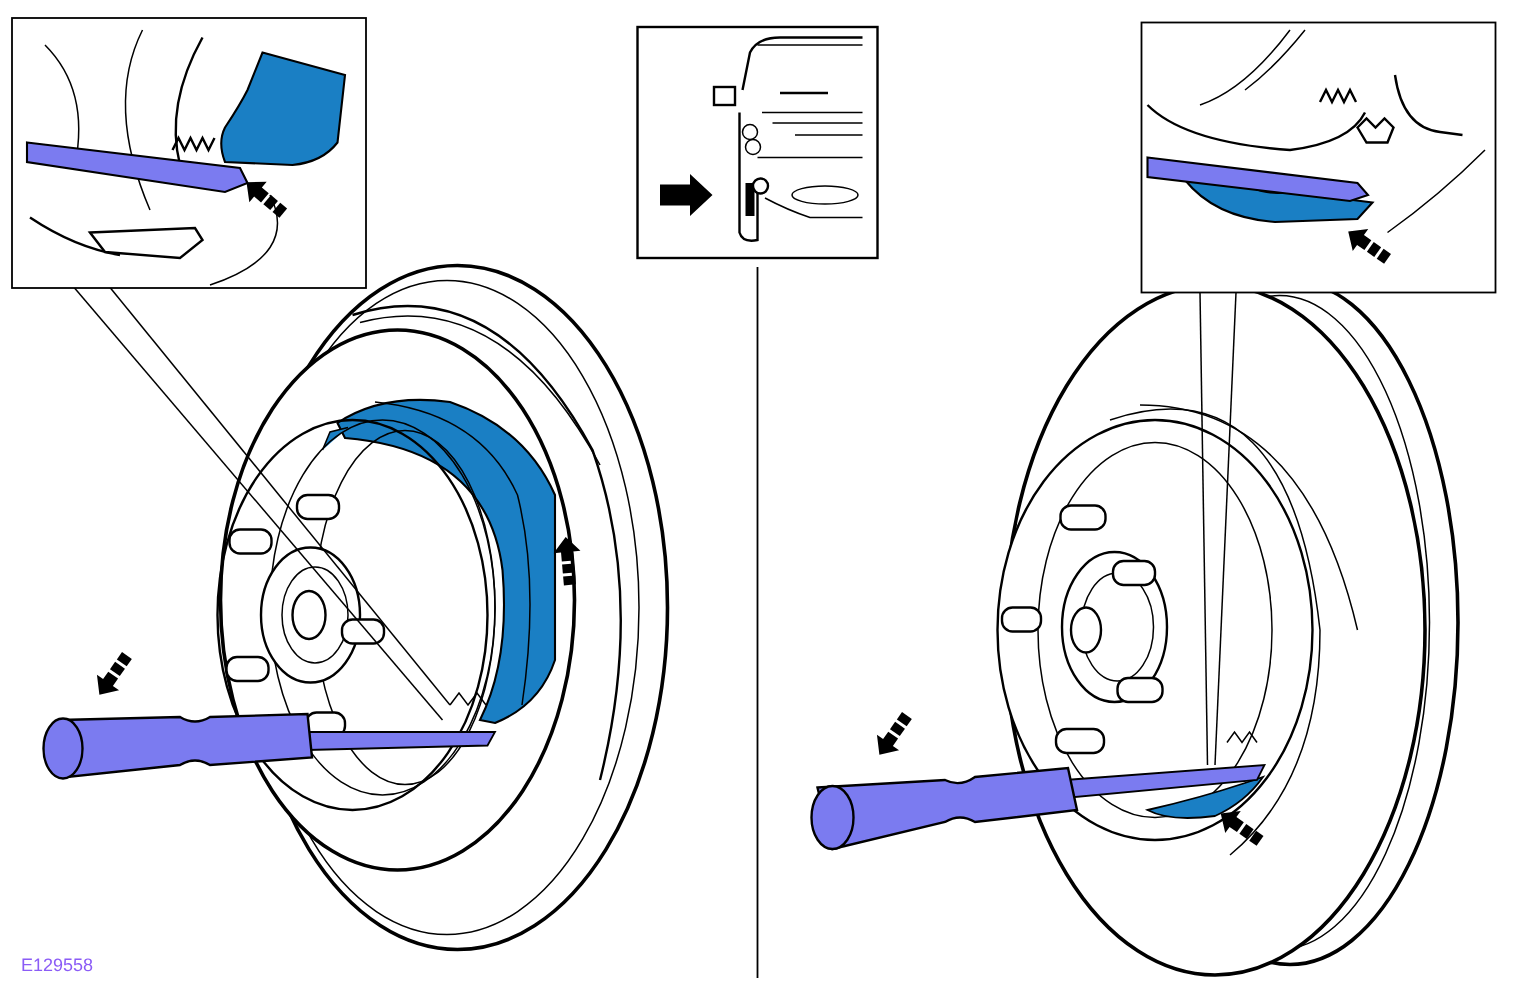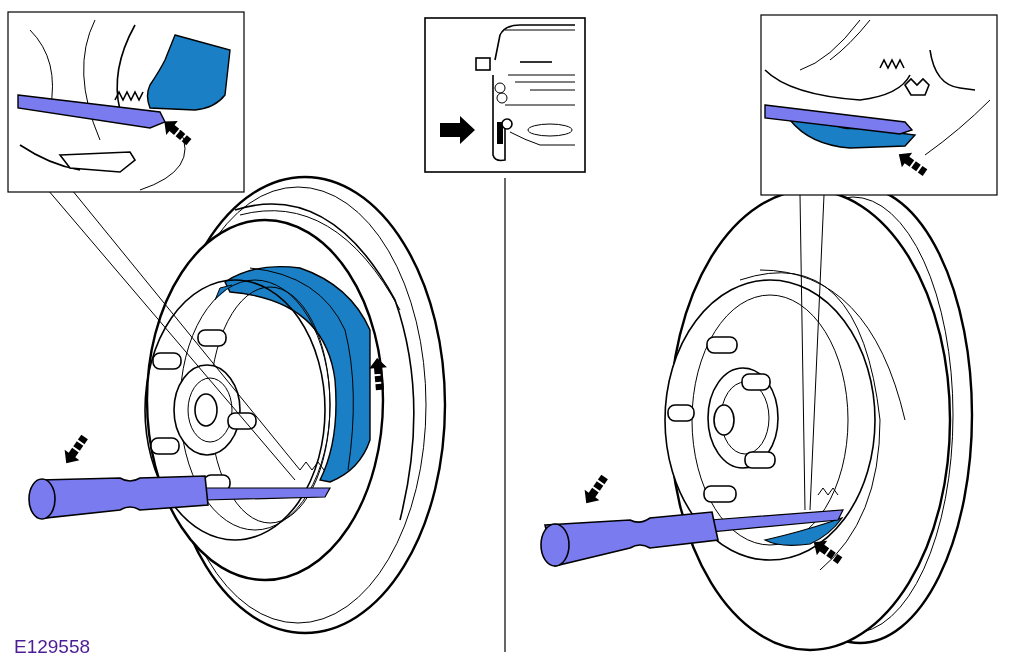--- a/index.html
+++ b/index.html
@@ -1,18 +1,18 @@
 <!DOCTYPE html>
 <html><head>
 <meta charset="utf-8">
 <style>
   html, body { margin: 0; padding: 0; background: #ffffff; }
   body { width: 1011px; height: 665px; position: relative; overflow: hidden; font-family: "Liberation Sans", sans-serif; }
   svg { position: absolute; left: 0; top: 0; }
-  .fig-id { position: absolute; left: 14px; top: 636px; font-size: 19px; color: #4c1d95; font-family: "Liberation Sans", sans-serif; }
+  .fig-id { position: absolute; left: 14px; top: 636px; font-size: 12px; color: #8b5cf6; font-family: "Liberation Sans", sans-serif; }
   .ln { fill: none; stroke: #000; }
   .thin { stroke-width: 1; }
   .mid { stroke-width: 1.6; }
   .thick { stroke-width: 2.4; }
   .white { fill: #fff; }
 </style>
 </head>
 <body>
 
 <svg width="1011" height="665" viewBox="0 0 1011 665">

